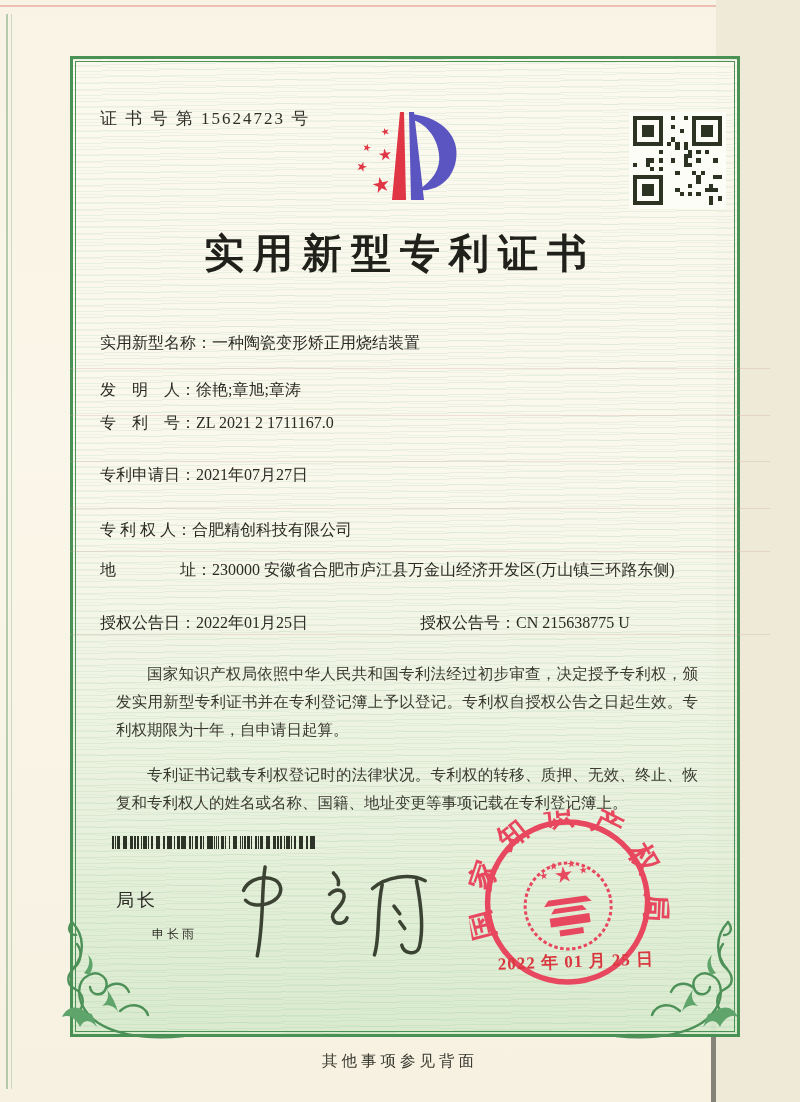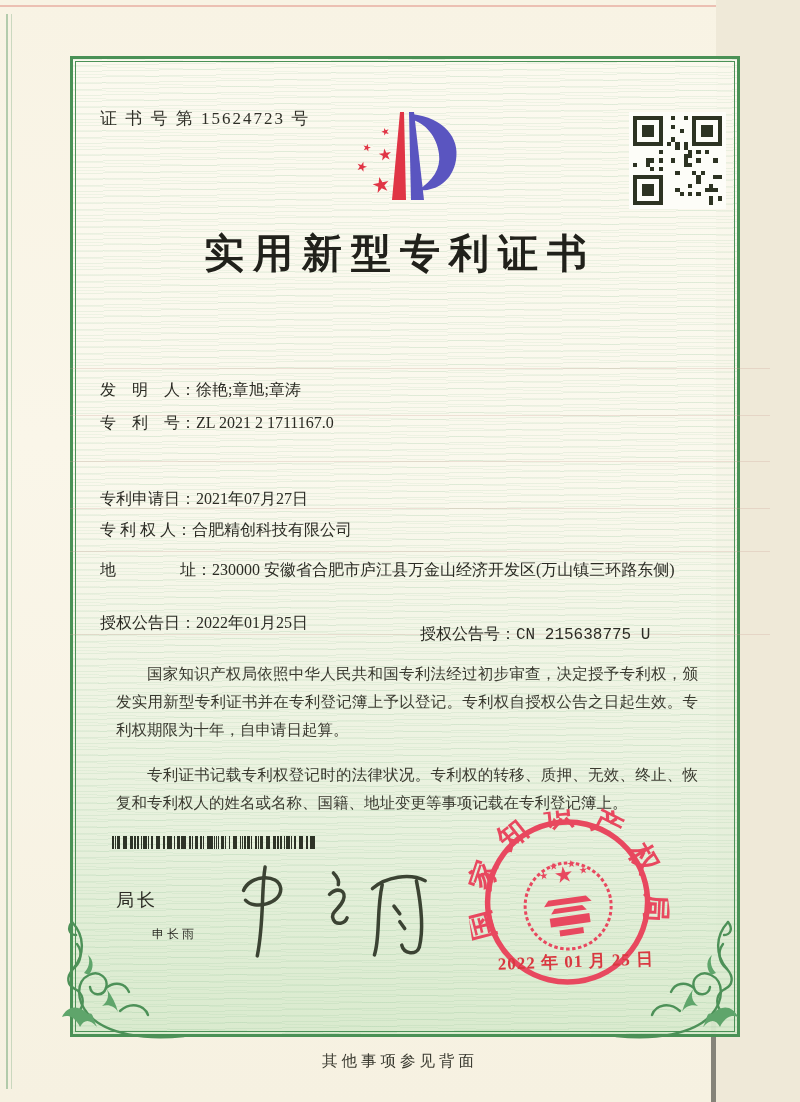--- a/index.html
+++ b/index.html
@@ -30,27 +30,27 @@
 
   .logo{position:absolute;left:336px;top:110px;width:140px;height:108px;}
   .logo text{font-family:"DejaVu Sans",sans-serif;}
 
   .qr{position:absolute;left:629px;top:112px;width:97px;height:97px;background:#fdfdf8;}
   .qr svg{width:100%;height:100%;fill:#2d3322;}
 
   .title{position:absolute;left:0;top:226px;width:800px;text-align:center;
          font-size:40px;font-weight:700;letter-spacing:9px;color:#21211b;}
   .field{position:absolute;left:0;width:618px;line-height:26px;}
-  .f-r0{top:0px;} .f-r1{top:47px;} .f-r2{top:80px;} .f-r3{top:156px;font-family:Liberation Serif, serif;}
+  .f-r0{top:0px;} .f-r1{top:47px;} .f-r2{top:80px;} .f-r3{top:132px;font-family:Liberation Serif, serif;}
   .f-r4{top:187px;} .f-r5{top:227px;} .f-r6{top:280px;}
   .fields-wrap{position:absolute;left:100px;top:330px;width:618px;height:330px;}
   .flabel{display:inline-block;vertical-align:top;white-space:pre;color:#2b2b24;}
   .fval{display:inline-block;vertical-align:top;width:468px;color:#2b2b24;}
   .fval.addr{width:464px;}
-  .grant2{position:absolute;left:320px;top:12px;white-space:nowrap;font-family:Liberation Mono, monospace;}
+  .grant2{position:absolute;left:320px;top:0;white-space:nowrap;}
   .sep{position:absolute;left:0;width:700px;height:1px;background:rgba(205,162,150,.28);}
 
   .paras{position:absolute;left:100px;top:644px;width:614px;font-size:15.5px;
          line-height:1.82;text-align:justify;color:#3a3a30;}
   .paras p{margin:16px;text-indent:2em;}
 
   .barcode{position:absolute;left:112px;top:836px;width:205px;height:13px;
     background:
      repeating-linear-gradient(90deg,#2e3327 0 2px,transparent 2px 3px,#2e3327 3px 4px,transparent 4px 7px,#2e3327 7px 8px,transparent 8px 11px),
      repeating-linear-gradient(90deg,#2e3327 0 1px,transparent 1px 5px,#2e3327 5px 8px,transparent 8px 13px);}
@@ -195,20 +195,23 @@
   <div class="title">实用新型专利证书</div>
 
   <div class="sep" style="left:70px;top:368px;"></div>
   <div class="sep" style="left:70px;top:415px;"></div>
   <div class="sep" style="left:70px;top:461px;"></div>
   <div class="sep" style="left:70px;top:508px;"></div>
   <div class="sep" style="left:70px;top:551px;"></div>
   <div class="sep" style="left:70px;top:634px;"></div>
 
   <div class="fields-wrap">
+    <div class="field f-r0">
+      <span class="flabel">实用新型名称：</span><span class="fval">一种陶瓷变形矫正用烧结装置</span>
+    </div>
     <div class="field f-r1">
       <span class="flabel">发　明　人：</span><span class="fval">徐艳;章旭;章涛</span>
     </div>
     <div class="field f-r2">
       <span class="flabel">专　利　号：</span><span class="fval">ZL 2021 2 1711167.0</span>
     </div>
     <div class="field f-r3">
       <span class="flabel">专利申请日：</span><span class="fval">2021年07月27日</span>
     </div>
     <div class="field f-r4">

